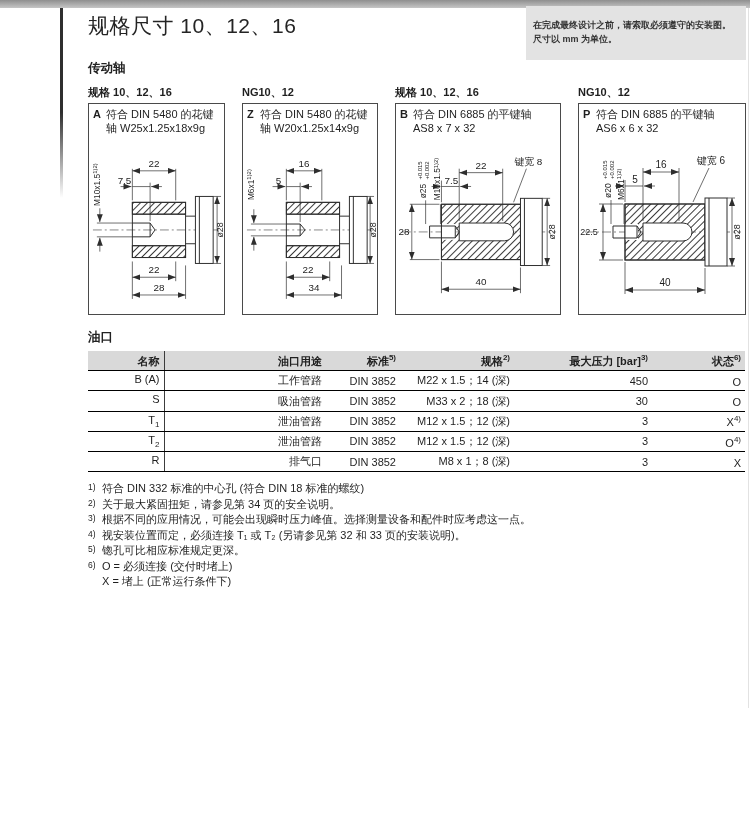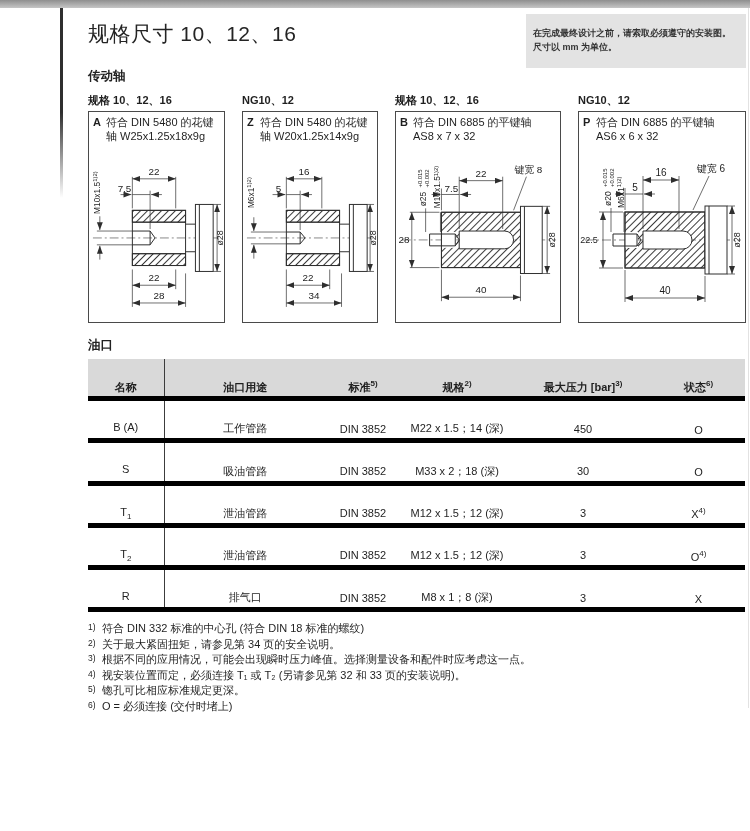--- a/index.html
+++ b/index.html
@@ -6,37 +6,37 @@
   body{
     width:750px;height:831px;background:#ffffff;position:relative;
     font-family:"Liberation Sans","DejaVu Sans",sans-serif;color:#1f1f1f;
     -webkit-font-smoothing:antialiased;overflow:hidden;
   }
   .top-bar{position:absolute;left:0;top:0;width:750px;height:8px;
     background:linear-gradient(#8f8f8f,#c6c6c6);}
   .left-edge{position:absolute;left:60px;top:8px;width:3px;height:190px;
     background:linear-gradient(#2e2e2e 55%,rgba(46,46,46,0));}
   .right-edge{position:absolute;right:1px;top:8px;width:1px;height:700px;background:#e2e2e2;}
-  .page{position:absolute;left:88px;top:8px;width:658px;}
+  .page{position:absolute;left:88px;top:0;width:658px;}
   .title{font-size:21px;font-weight:500;letter-spacing:0.5px;margin-top:12px;color:#242424;}
   .note-box{position:absolute;right:0;top:6px;width:206px;background:#e3e3e3;
     padding:13px 7px;font-size:9px;font-weight:bold;line-height:1.55;color:#333;}
   .section-heading{font-size:12.5px;font-weight:bold;margin-top:20px;color:#222;}
   .cards{display:flex;gap:17px;margin-top:8px;align-items:flex-start;}
   .card{display:flex;flex-direction:column;}
   .card-label{font-size:11px;font-weight:bold;margin-bottom:3px;white-space:nowrap;}
   .card-box{border:1.2px solid #4a4a4a;background:#fff;}
   .card-desc{display:flex;padding:3px 4px 2px 4px;font-size:11px;line-height:1.3;}
   .card-code{font-weight:bold;width:13px;flex:none;}
   .draw{display:block;}
   .draw text{stroke:none;}
   
   .ports-table{border-collapse:collapse;margin-top:5px;width:657px;font-size:11px;table-layout:fixed;}
-  .ports-table th,.ports-table td{padding:20px 4px 2px 4px;text-align:center;font-weight:normal;
-    border-bottom:5px solid #000000;white-space:nowrap;overflow:hidden;}
+  .ports-table th,.ports-table td{padding:2px 4px 2px 4px;text-align:right;font-weight:normal;
+    border-bottom:1px solid #000000;white-space:nowrap;overflow:hidden;}
   .ports-table thead th{background:#d9d9d9;font-weight:bold;}
   .ports-table .c1{border-right:1px solid #3c3c3c;}
   .ports-table sup{font-size:8px;}
   .ports-table sub{font-size:8px;}
   
   .footnotes{margin-top:9px;}
   .fn-line{display:flex;font-size:11px;line-height:15.5px;}
   .fn-marker{width:14px;flex:none;font-size:8.5px;position:relative;top:-1px;}
   sup{font-size:8px;}
 </style>
@@ -416,15 +416,19 @@
         <span>视安装位置而定，必须连接 T₁ 或 T₂ (另请参见第 32 和 33 页的安装说明)。</span>
       </div>
     <div class="fn-line">
         <span class="fn-marker">5)</span>
         <span>锪孔可比相应标准规定更深。</span>
       </div>
     <div class="fn-line">
         <span class="fn-marker">6)</span>
         <span>O = 必须连接 (交付时堵上)</span>
       </div>
+    <div class="fn-line">
+        <span class="fn-marker"></span>
+        <span>X = 堵上 (正常运行条件下)</span>
+      </div>
   </div>
 
 </div>
 
 </body></html>

